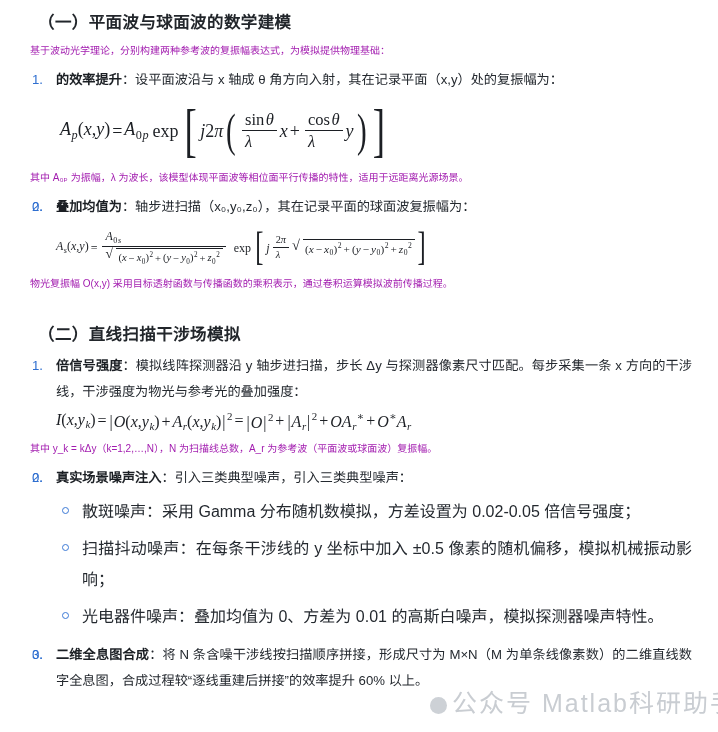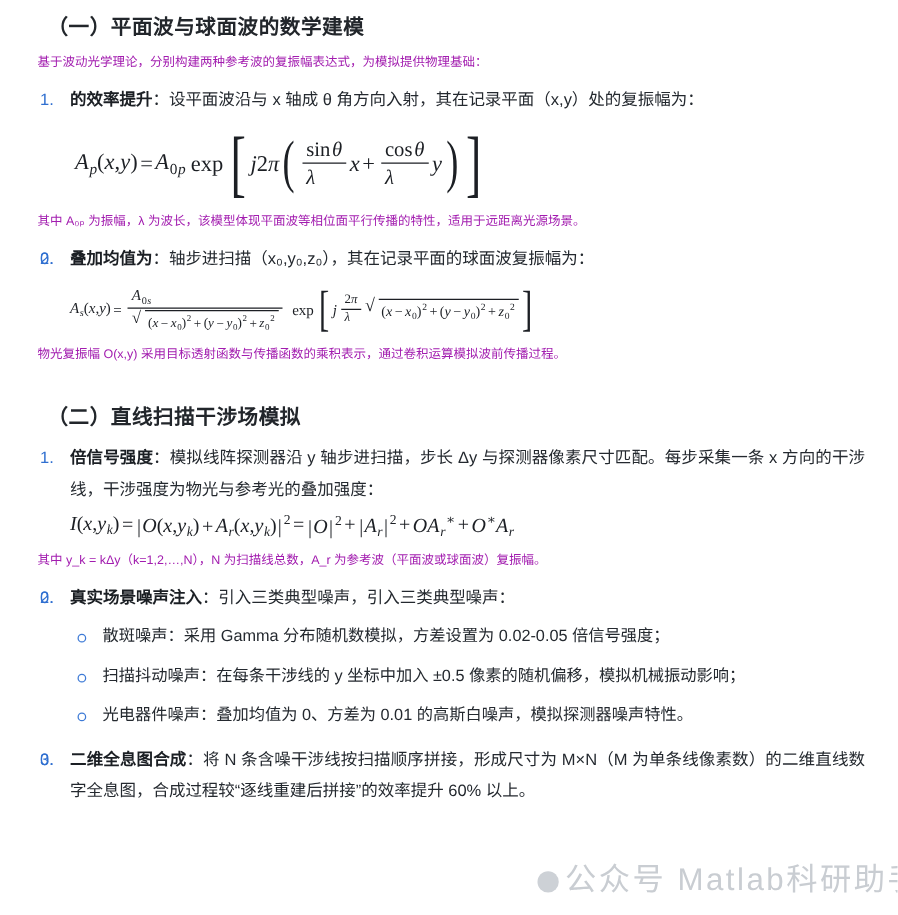--- a/index.html
+++ b/index.html
@@ -80,21 +80,21 @@
   
   ul.sublist {
     list-style: none;
     margin: 6px 0 0 0;
     padding: 0;
   }
   ul.sublist > li {
     position: relative;
     padding: 0 0 0 26px;
     margin: 7px 0 0 0;
-    font-size: 13px;
+    font-size: 16px;
     line-height: 1.9;
     color: #24292f;
   }
   ul.sublist > li::before {
     content: "";
     position: absolute;
     left: 6px;
     top: 10px;
     width: 5px;
     height: 5px;

